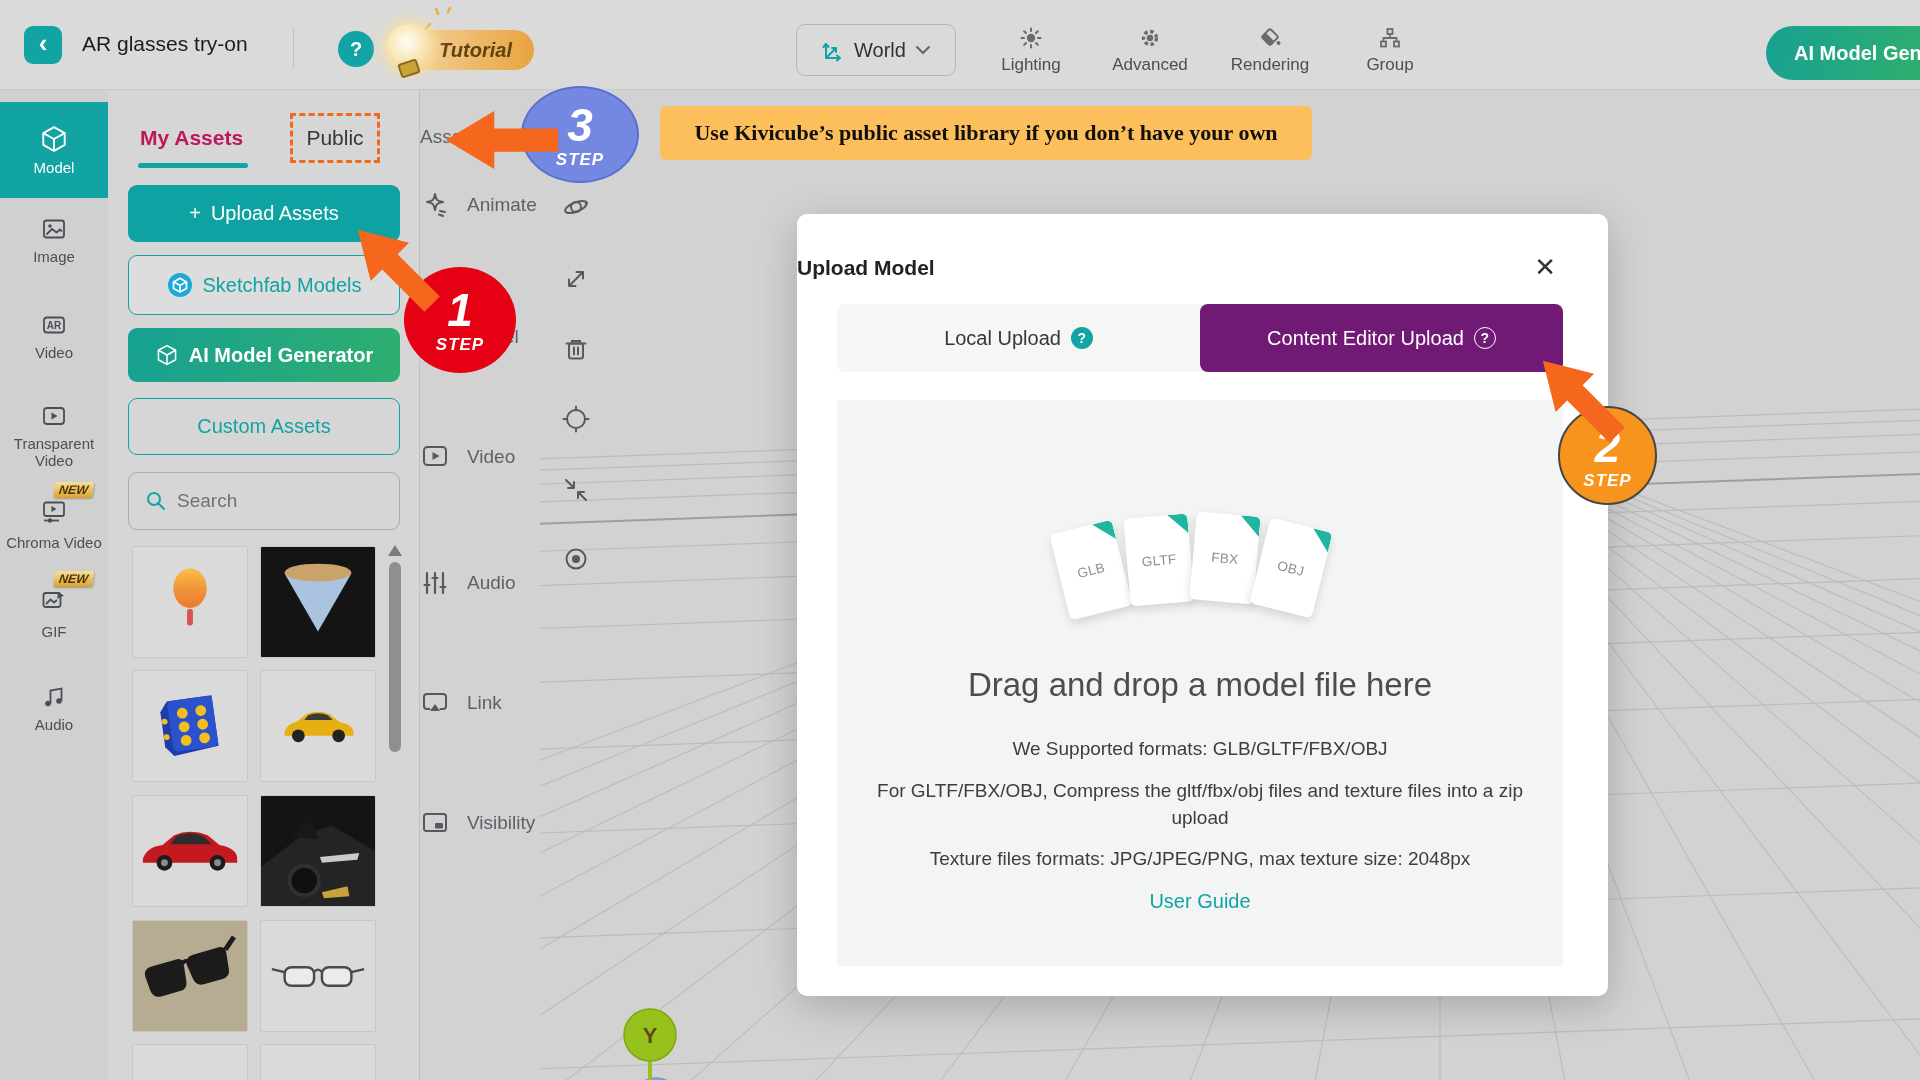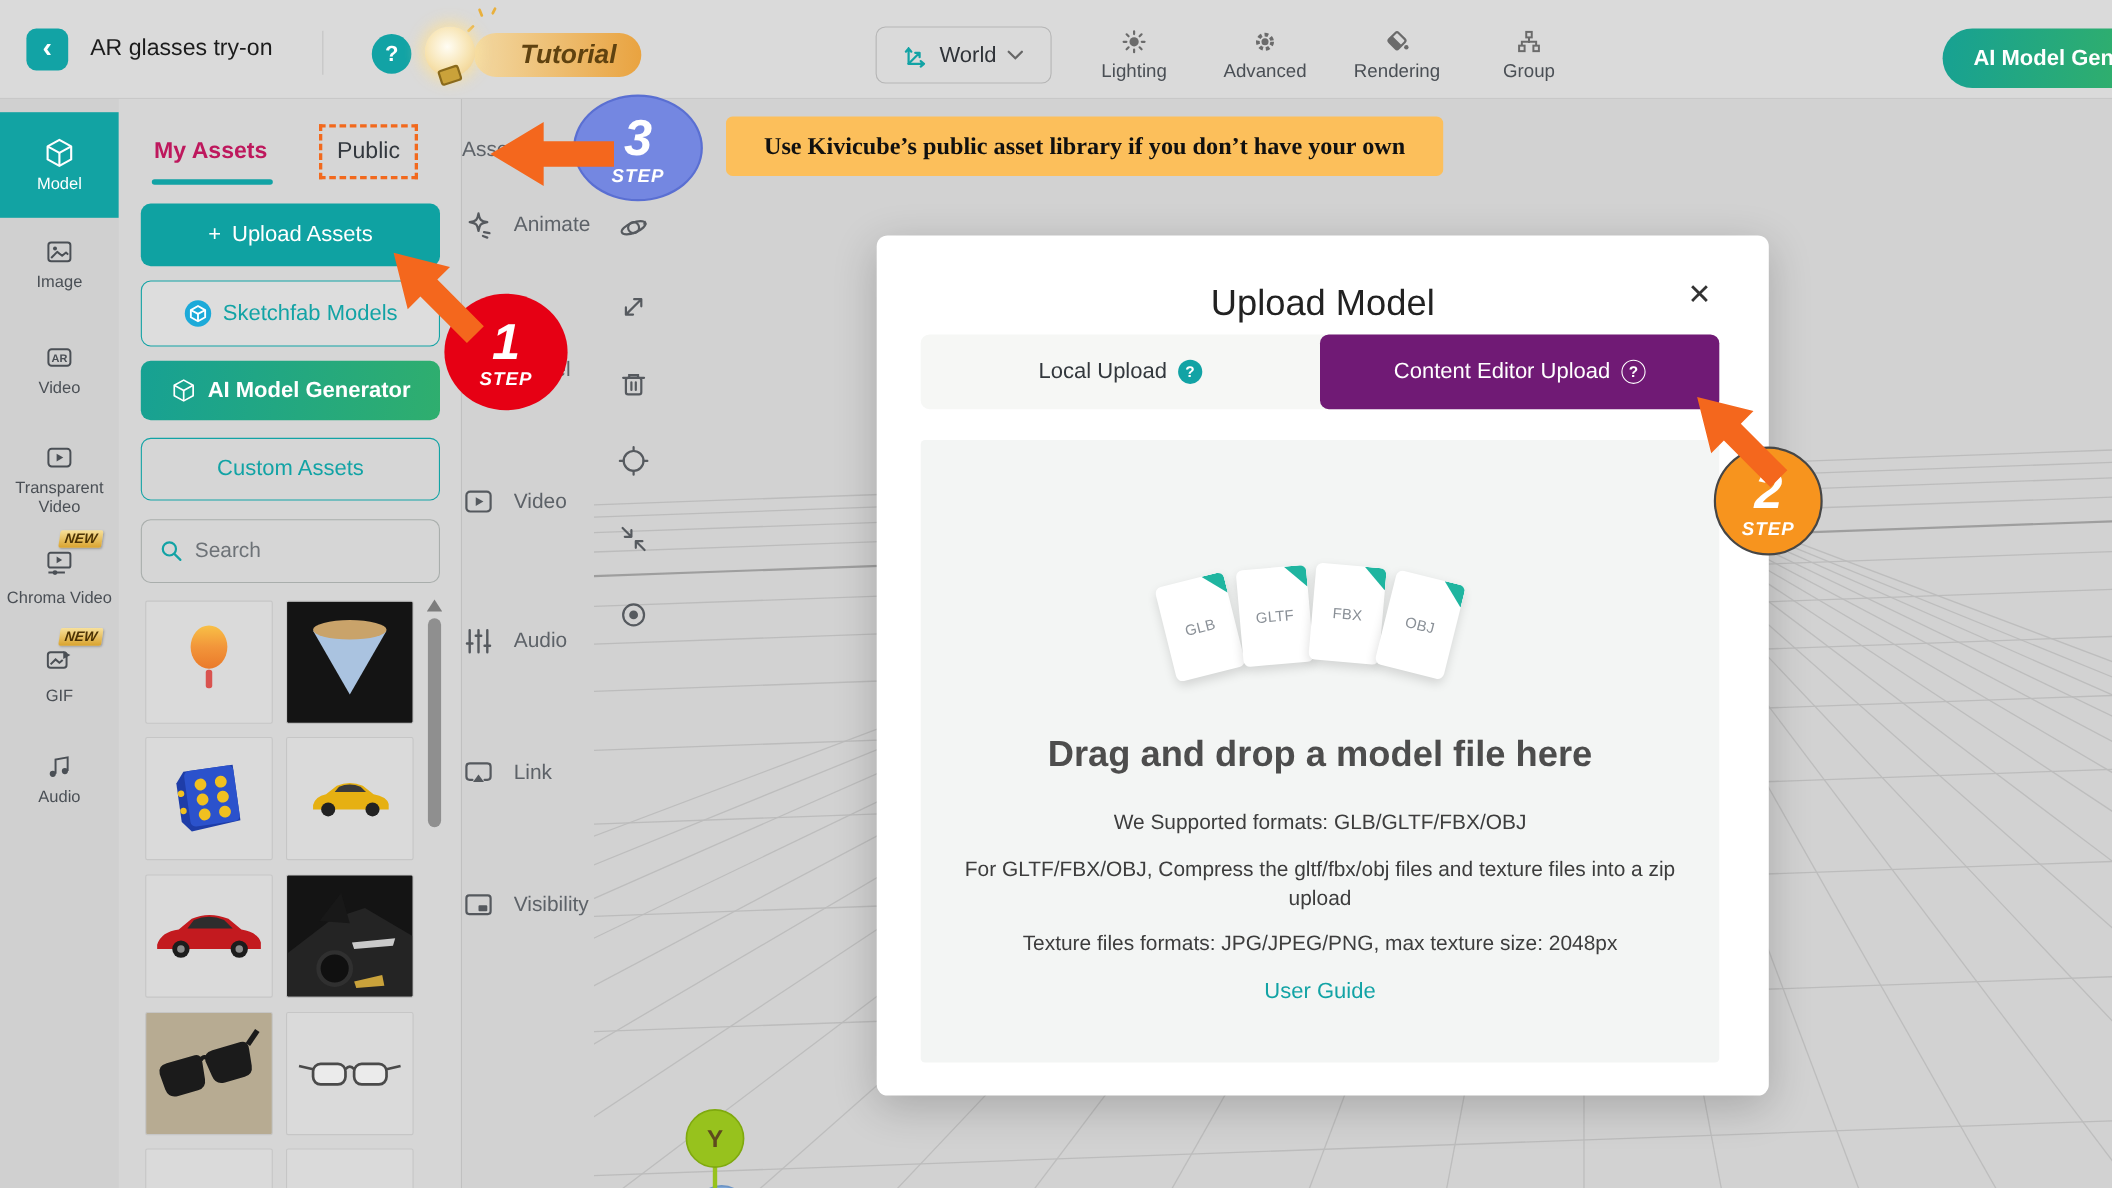--- a/index.html
+++ b/index.html
@@ -9,21 +9,21 @@
 button{cursor:pointer}
 
 
 .topbar{position:absolute;left:0;top:0;width:1920px;height:90px;background:#dadada;border-bottom:1px solid #c8c8c8;z-index:3}
 .backbtn{position:absolute;left:24px;top:26px;width:38px;height:38px;border-radius:9px;background:#12a3a5;color:#fff;font-size:26px;font-weight:bold;display:flex;align-items:center;justify-content:center;border:none;padding-bottom:4px}
 .proj-title{position:absolute;left:82px;top:32px;font-size:21px;font-weight:normal;color:#1c1c1c}
 .tb-divider{position:absolute;left:293px;top:28px;width:1px;height:40px;background:#c2c2c2}
 .helpbtn{position:absolute;left:338px;top:31px;width:36px;height:36px;border-radius:50%;background:#12a3a5;color:#fff;font-size:20px;font-weight:bold;display:flex;align-items:center;justify-content:center;border:none}
 .bulb{position:absolute;left:386px;top:24px;width:46px;height:46px;border-radius:50%;background:radial-gradient(circle at 45% 40%,#fffdf4,#f7e3b0 55%,#edc87f);box-shadow:0 0 14px 4px rgba(250,225,160,.9);z-index:1}
 .bulb::after{content:"";position:absolute;left:13px;bottom:-6px;width:16px;height:11px;background:#caa23a;border:2px solid #8a6a1c;border-radius:3px;transform:rotate(-18deg)}
-.tutorial-pill{position:absolute;left:431px;top:30px;height:40px;padding:0 22px 0 42px;border-radius:20px;background:linear-gradient(90deg,#f2d8a2,#e9a340);display:flex;align-items:center;font-style:italic;font-weight:bold;font-size:24px;color:#5f4210;border:none}
+.tutorial-pill{position:absolute;left:397px;top:30px;height:40px;padding:0 22px 0 42px;border-radius:20px;background:linear-gradient(90deg,#f2d8a2,#e9a340);display:flex;align-items:center;font-style:italic;font-weight:bold;font-size:20px;color:#5f4210;border:none}
 .sparkles{position:absolute;left:422px;top:6px}
 .worldbox{position:absolute;left:796px;top:24px;width:160px;height:52px;border:1.5px solid #b5b5b5;border-radius:9px;display:flex;align-items:center;justify-content:center;gap:9px;background:transparent;font-size:20px;color:#2f3338}
 .tb-tool{position:absolute;top:26px;width:120px;display:flex;flex-direction:column;align-items:center;gap:5px;background:none;border:none;color:#4a4f55;font-size:17px}
 .tt0{left:971px}.tt1{left:1090px}.tt2{left:1210px}.tt3{left:1330px}
 .ai-top{position:absolute;left:1766px;top:26px;width:154px;height:54px;border-radius:27px 0 0 27px;background:linear-gradient(100deg,#17a193,#2fae6e);color:#fff;display:flex;align-items:center;gap:10px;padding-left:18px;font-size:20px;font-weight:bold;white-space:nowrap;overflow:hidden;border:none}
 
 
 .sidebar{position:absolute;left:0;top:90px;width:108px;height:990px;background:#d0d0d0;z-index:3}
 .sb-item{position:absolute;left:0;width:108px;display:flex;flex-direction:column;align-items:center;gap:5px;color:#4a4f55;font-size:15px;text-align:center;line-height:1.15;background:none;border:none}
 .sb-item.active{background:#12a3a3;color:#fff}
@@ -62,35 +62,35 @@
 
 .vtools{position:absolute;left:552px;top:90px;width:48px;height:600px;z-index:2}
 .vt{position:absolute;left:9px;width:30px;height:30px;background:none;border:none;padding:0}
 .v0{top:102px}.v1{top:174px}.v2{top:245px}.v3{top:314px}.v4{top:385px}.v5{top:454px}
 
 
 .viewport{position:absolute;left:540px;top:90px;width:1380px;height:990px;z-index:0}
 
 
 .modal{position:absolute;left:797px;top:214px;width:811px;height:782px;background:#fff;border-radius:10px;box-shadow:0 10px 40px rgba(0,0,0,.2);z-index:5}
-.m-title{position:absolute;left:0;top:42px;width:100%;text-align:center;font-size:33px;font-weight:400;color:#222}
+.m-title{position:absolute;left:0;top:42px;width:100%;text-align:left;font-size:21px;font-weight:700;color:#222}
 .m-close{position:absolute;right:52px;top:38px;font-size:26px;color:#333;background:none;border:none}
 .m-tabs{position:absolute;left:40px;top:90px;width:726px;height:68px;background:#f6f7f5;border-radius:8px;display:flex}
 .m-tab{flex:1;display:flex;align-items:center;justify-content:center;gap:10px;font-size:20px;color:#33383d;background:none;border:none}
 .m-tab.active{background:#701a75;color:#fff;border-radius:8px}
 .q-badge{width:22px;height:22px;border-radius:50%;background:#12a3a5;color:#fff;font-size:14px;font-weight:bold;display:flex;align-items:center;justify-content:center;flex:none}
 .q-badge.inverse{background:transparent;border:1.5px solid #fff}
 .m-drop{position:absolute;left:40px;top:186px;width:726px;height:566px;background:#f3f5f4;border-radius:4px}
 .fcard{position:absolute;width:64px;height:88px;background:#fff;border-radius:6px;box-shadow:0 4px 10px rgba(0,0,0,.14);display:flex;align-items:center;justify-content:center;color:#8a9097;font-size:13.5px;letter-spacing:.3px}
 .fcard::after{content:"";position:absolute;top:0;right:0;border-style:solid;border-width:0 20px 20px 0;border-color:transparent #1fb5a0 transparent transparent;border-radius:0 6px 0 0}
 .f1{left:222px;top:126px;transform:rotate(-14deg)}
 .f2{left:290px;top:116px;transform:rotate(-5deg)}
 .f3{left:356px;top:114px;transform:rotate(5deg)}
 .f4{left:422px;top:124px;transform:rotate(14deg)}
-.m-heading{position:absolute;top:266px;left:0;width:100%;text-align:center;font-size:33px;font-weight:700;color:#4d4d4d}
+.m-heading{position:absolute;top:266px;left:0;width:100%;text-align:center;font-size:33px;font-weight:400;color:#4d4d4d}
 .m-line{position:absolute;left:0;width:100%;text-align:center;font-size:19px;color:#3d3d3d}
 .l0{top:338px}
 .l1{top:378px;left:23px;width:680px;line-height:1.4}
 .l2{top:448px}
 .m-guide{position:absolute;top:490px;left:0;width:100%;text-align:center;font-size:20px;color:#12a3a5;background:none;border:none}
 
 
 .ann-tooltip{position:absolute;left:660px;top:106px;width:652px;height:54px;background:#fcbf5b;border-radius:6px;display:flex;align-items:center;justify-content:center;font-family:"Liberation Serif",serif;font-weight:bold;font-size:22px;color:#101010;z-index:10}
 .step{position:absolute;border-radius:50%;display:flex;flex-direction:column;align-items:center;justify-content:center;color:#fff;font-style:italic;font-weight:bold;z-index:10;line-height:1}
 .step .n{font-size:46px}

